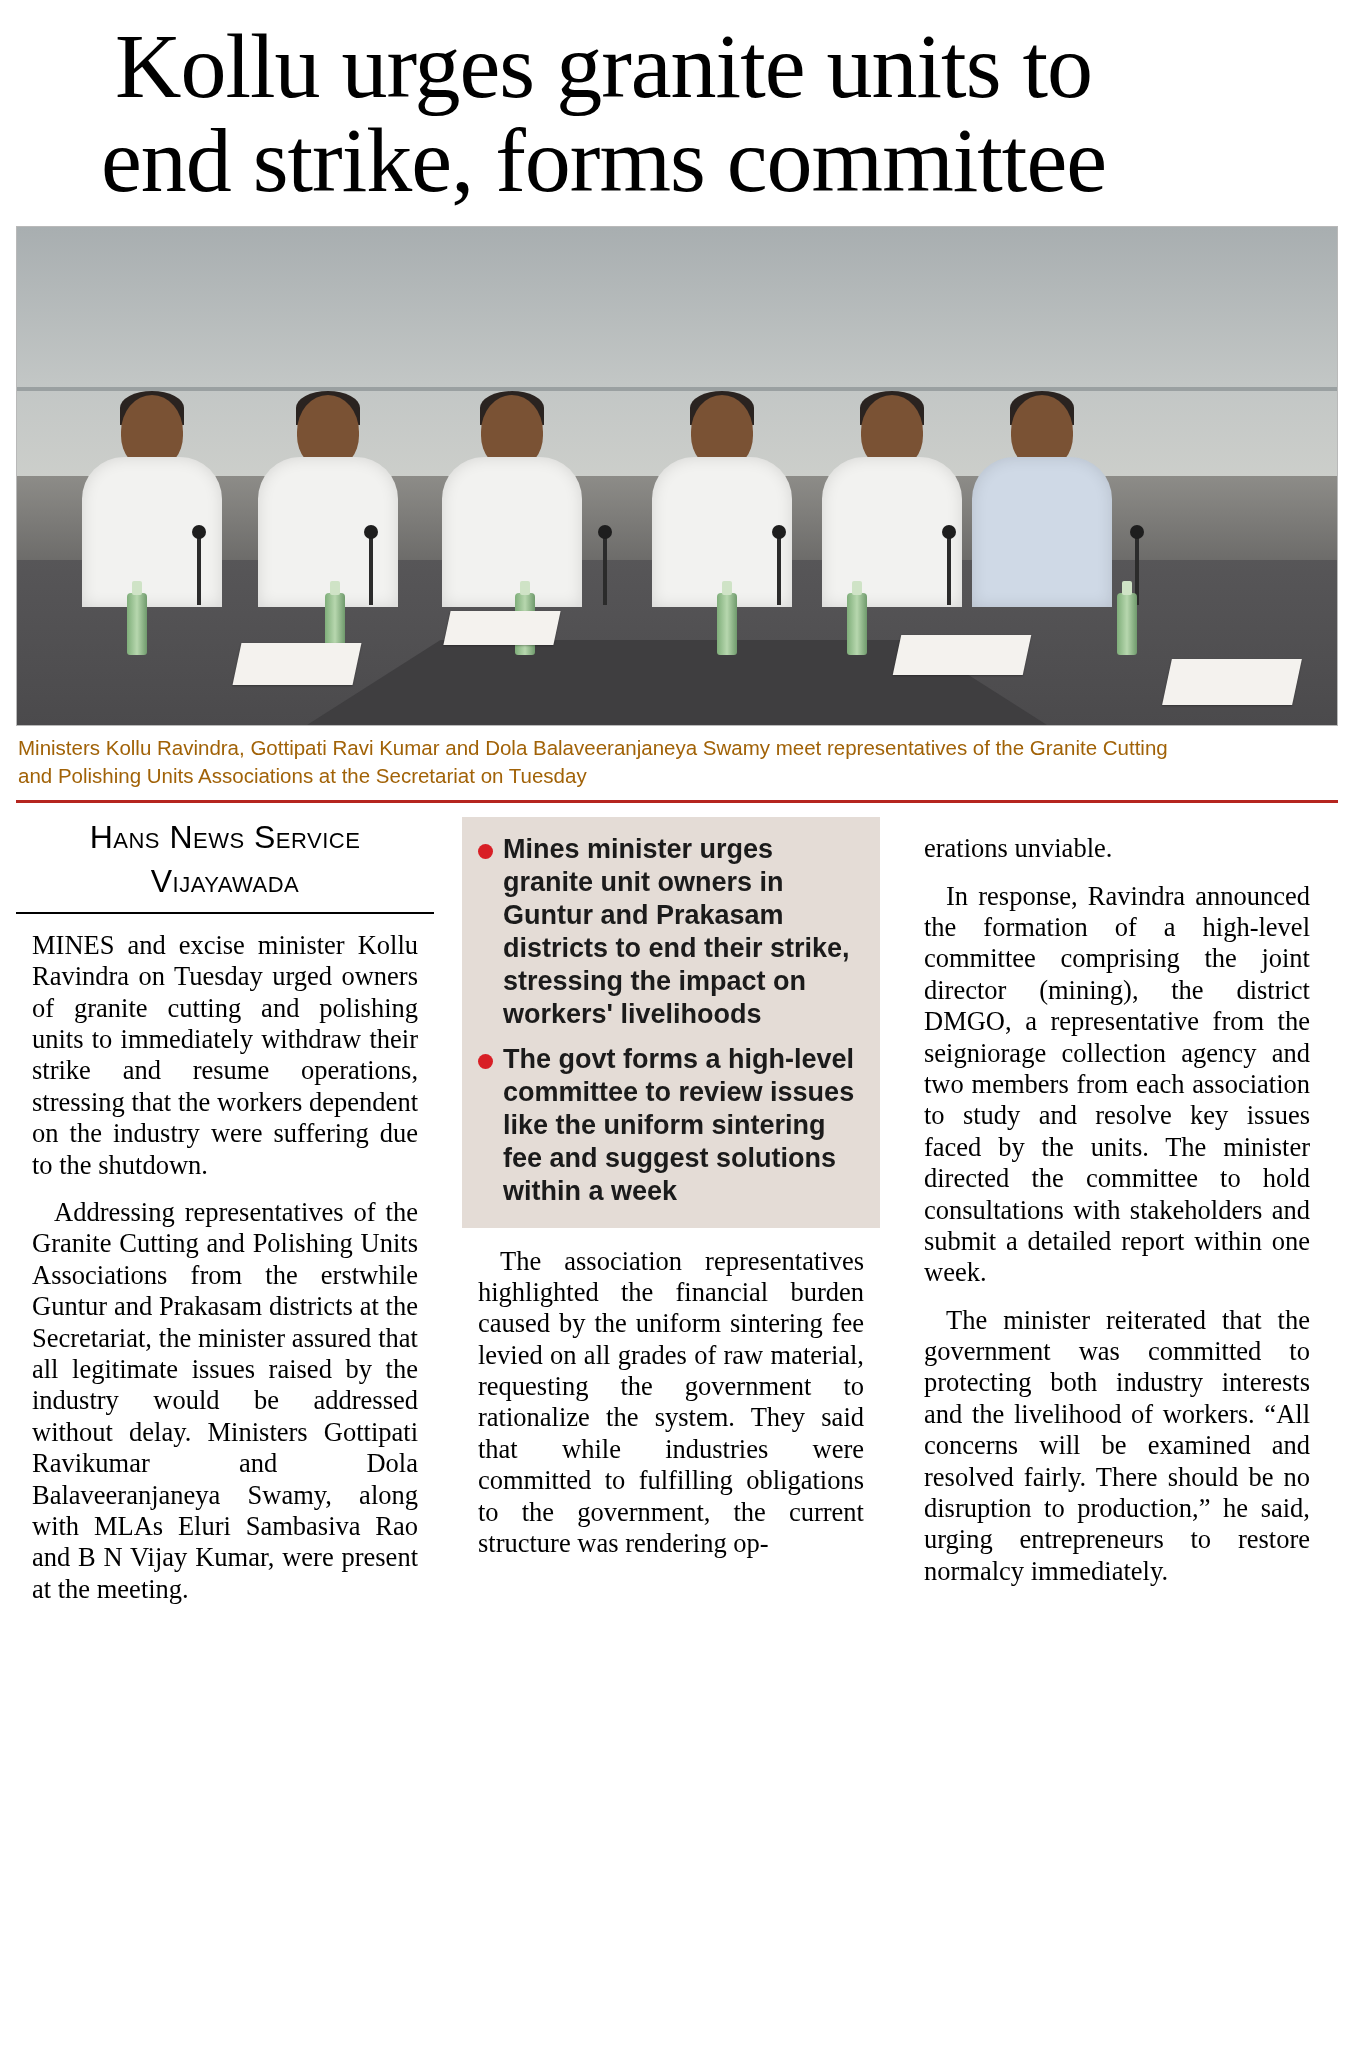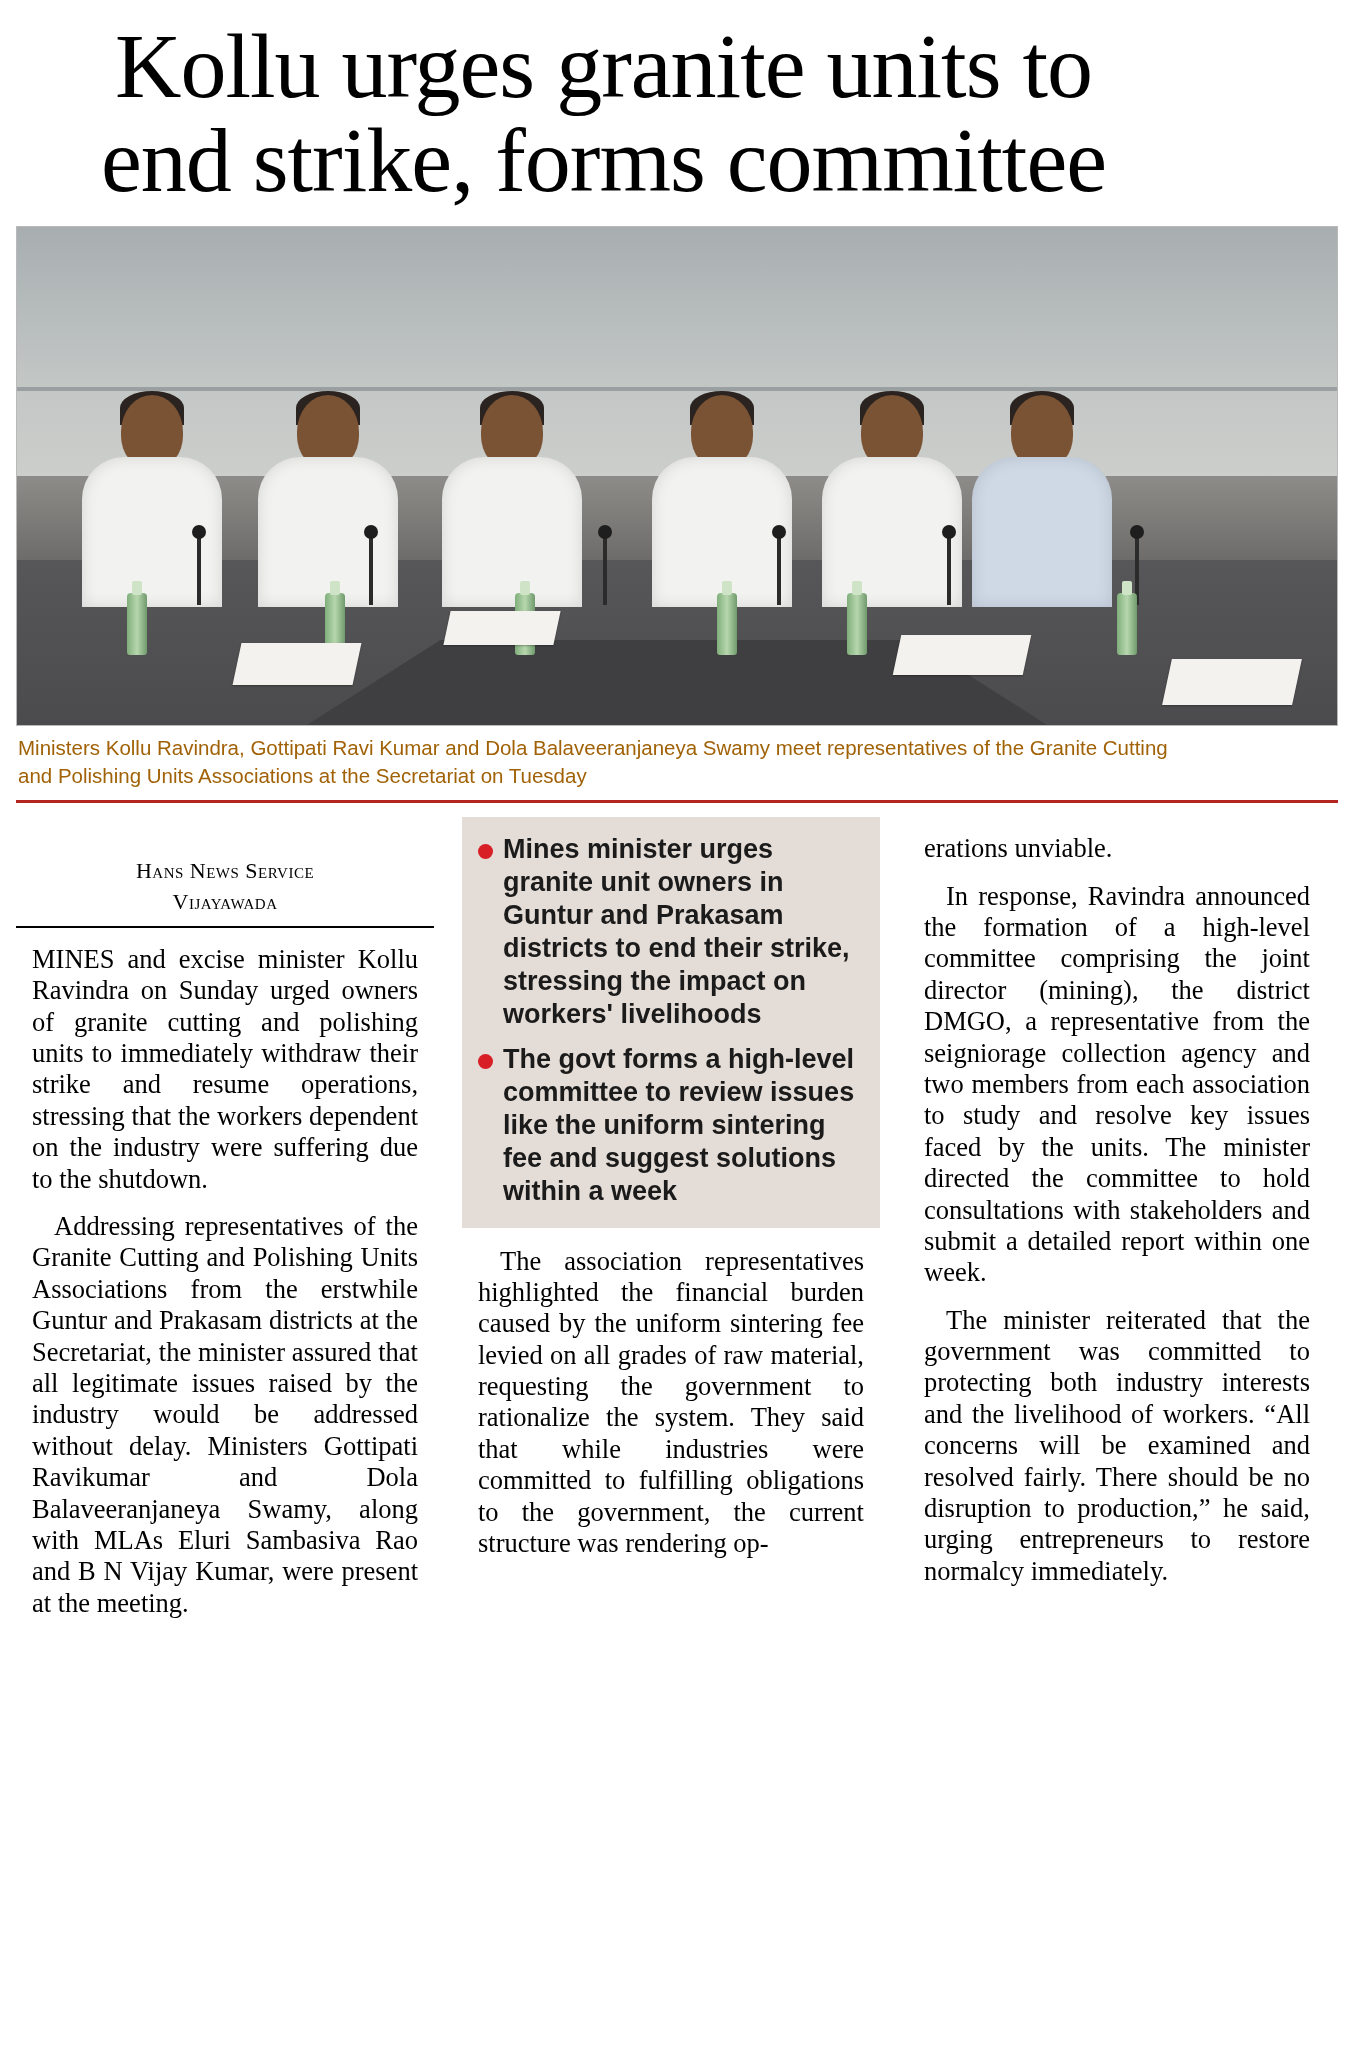--- a/index.html
+++ b/index.html
@@ -170,27 +170,26 @@
     display: flex;
     gap: 28px;
     margin-top: 14px;
     width: 1322px;
   }
   .col { width: 418px; }
   .col.mid { width: 418px; }
   .col.right { width: 418px; }
 
   .byline {
-    font-family: Liberation Serif, serif;
+    font-family: Liberation Sans, sans-serif;
     text-align: center;
-    font-size: 22px;
+    font-size: 32px;
     letter-spacing: 0.5px;
     line-height: 1.3;
     font-variant: small-caps;
-    margin-top: 40px;
   }
   .byline .loc {
     display: block;
     margin-top: 2px;
   }
   .byline-rule {
     height: 1.5px;
     background: #000;
     margin: 10px 0 12px 0;
   }
@@ -309,21 +308,21 @@
 
   <div class="columns">
 
     <div class="col left">
       <div class="byline">
         <span>Hans News Service</span>
         <span class="loc">Vijayawada</span>
       </div>
       <div class="byline-rule"></div>
       <div class="body-text">
-        <p>MINES and excise minister Kollu Ravindra on Sunday urged owners of granite cutting and polishing units to immediately withdraw their strike and resume operations, stressing that the workers dependent on the industry were suffering due to the shutdown.</p>
+        <p>MINES and excise minister Kollu Ravindra on Tuesday urged owners of granite cutting and polishing units to immediately withdraw their strike and resume operations, stressing that the workers dependent on the industry were suffering due to the shutdown.</p>
         <p>Addressing representatives of the Granite Cutting and Polishing Units Associations from the erstwhile Guntur and Prakasam districts at the Secretariat, the minister assured that all legitimate issues raised by the industry would be addressed without delay. Ministers Gottipati Ravikumar and Dola Balaveeranjaneya Swamy, along with MLAs Eluri Sambasiva Rao and B N Vijay Kumar, were present at the meeting.</p>
       </div>
     </div>
 
     <div class="col mid">
       <div class="highlight">
         <div class="hl-item">
           <span class="bullet"></span>
           <span class="hl-text">Mines minister urges granite unit owners in Guntur and Prakasam districts to end their strike, stressing the impact on workers' livelihoods</span>
         </div>

